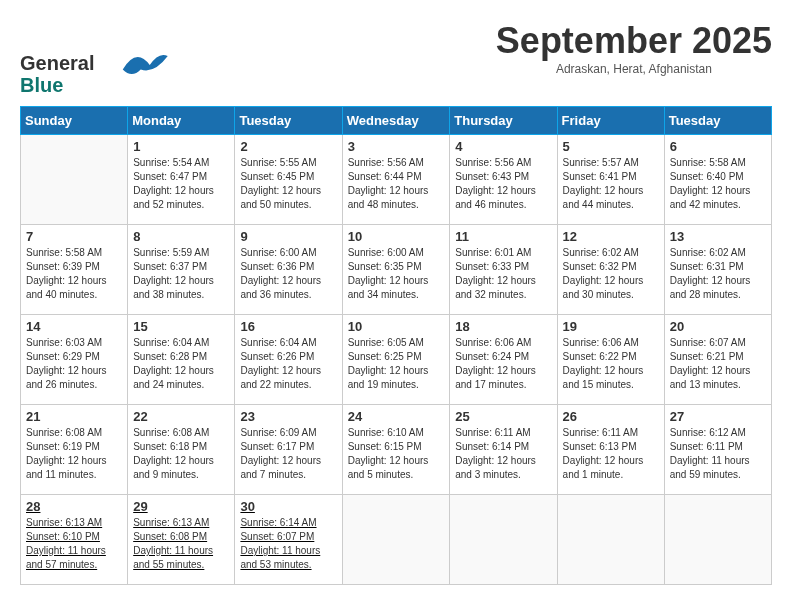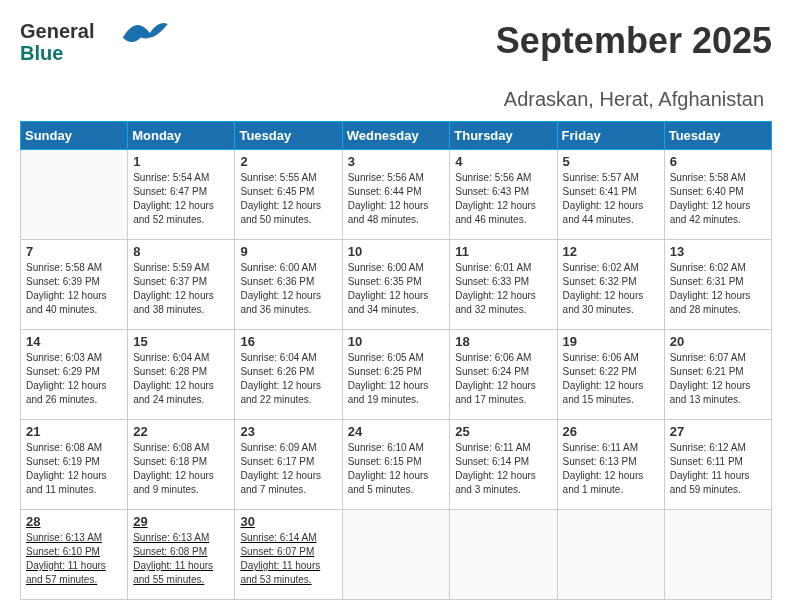--- a/index.html
+++ b/index.html
@@ -23,23 +23,22 @@
     }
     .title-block {
       text-align: center;
     }
     .month-title {
       font-size: 36px;
       font-weight: bold;
       color: #333;
     }
     .location-title {
-      font-size: 20px;
+      font-size: 12px;
       color: #555;
-      margin-top: 26px;
     }
     .calendar {
       width: 100%;
       border-collapse: collapse;
       font-size: 11px;
     }
     .calendar thead th {
       background-color: #1a6faf;
       color: #fff;
       padding: 6px 4px;
@@ -243,18 +242,19 @@
         <td class="empty-cell"></td>
       </tr>
     </tbody>
 </table>
 
 <style>
   .logo {
     display: flex;
     flex-direction: column;
     align-items: flex-start;
+    margin-top: 32px;
   }
   .logo svg {
     width: 90px;
     height: 45px;
   }
 </style>
 
 </body></html>

